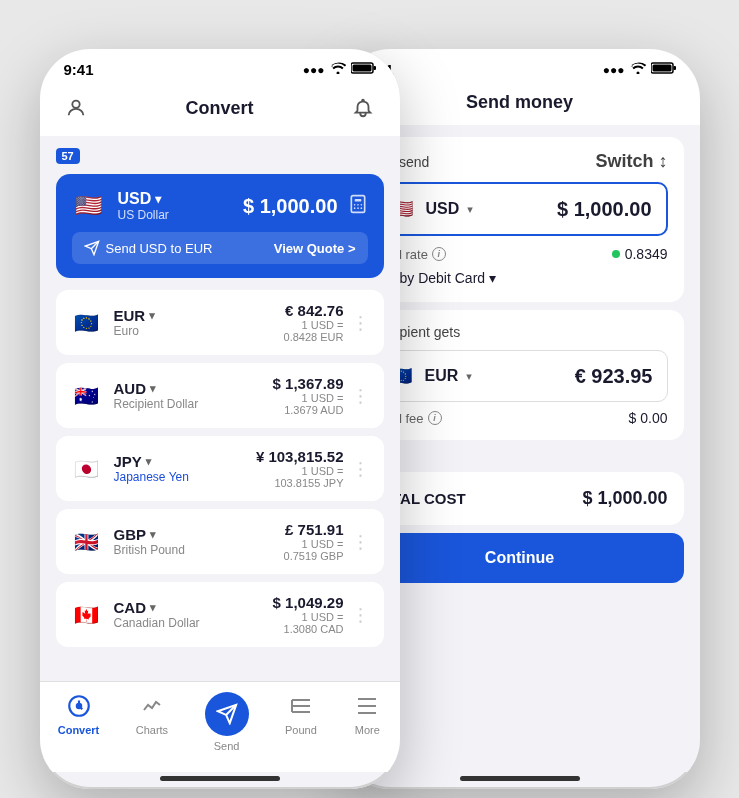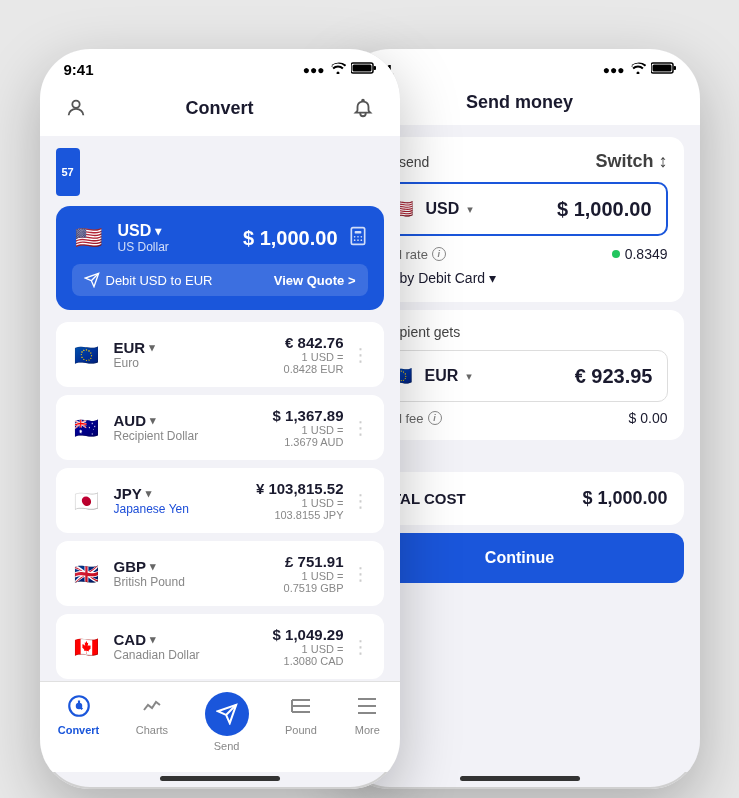--- a/index.html
+++ b/index.html
@@ -96,21 +96,21 @@
       align-items: center;
       gap: 8px;
       margin-bottom: 10px;
     }
     .update-badge {
       background: #1a56db;
       color: white;
       border-radius: 4px;
       font-size: 11px;
       font-weight: 600;
-      padding: 18px 6px;
+      padding: 2px 6px;
     }
     .update-text {
       font-size: 12px;
       color: #666;
     }
     
     .currency-card-main {
       background: #1a56db;
       border-radius: 14px;
       padding: 14px 16px;
@@ -516,21 +516,21 @@
                 </svg>
             </span>
           </div>
         </div>
         <div class="send-bar">
           <div class="send-bar-left">
             <svg width="16" height="16" viewBox="0 0 24 24" fill="none" stroke="white" stroke-width="2">
                 <line x1="22" y1="2" x2="11" y2="13"></line>
                 <polygon points="22 2 15 22 11 13 2 9 22 2" fill="none" stroke="white" stroke-width="2"></polygon>
               </svg>
-            <span>Debit USD to EUR</span>
+            <span>Send USD to EUR</span>
           </div>
           <span class="send-bar-right">View Quote &gt;</span>
         </div>
       </div>
 
       <div id="currency-rows-left">
           <div class="currency-row">
       <div class="currency-left">
         <div class="flag-circle" style="width:34px;height:34px;font-size:20px;">🇪🇺</div>
         <div class="currency-info">

